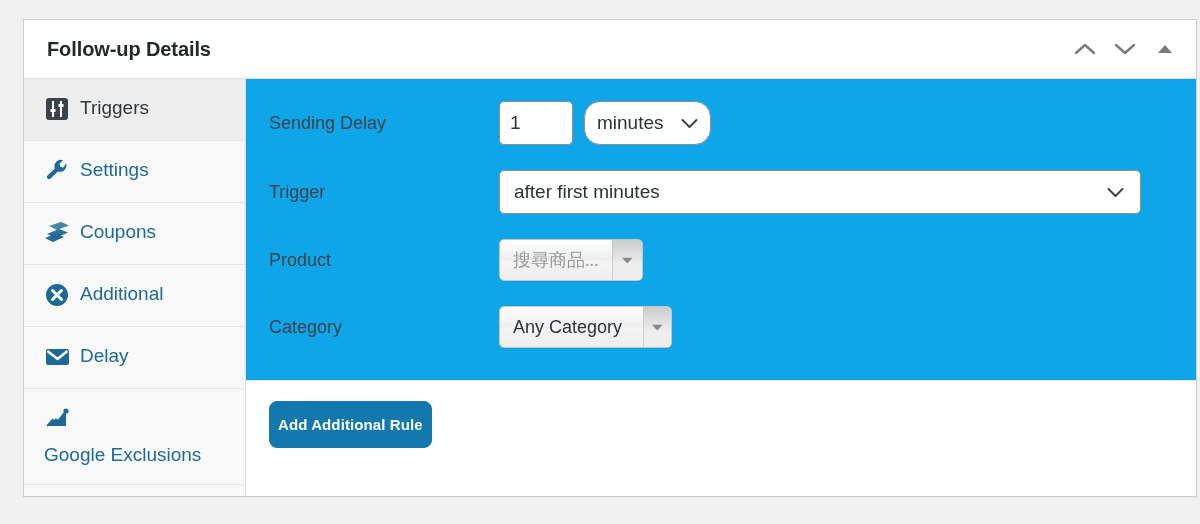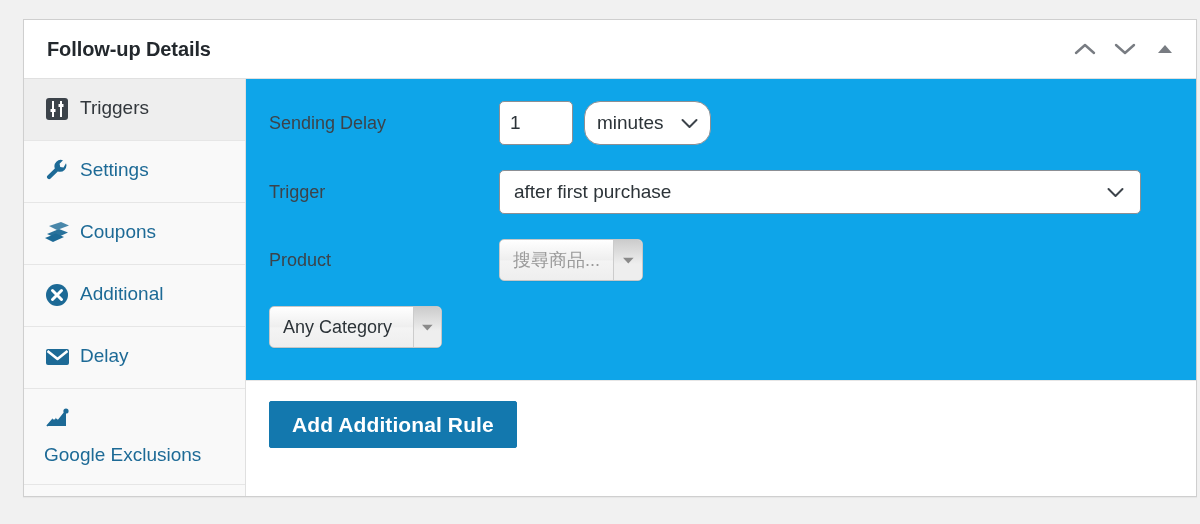--- a/index.html
+++ b/index.html
@@ -210,40 +210,40 @@
   }
   .s2-text.placeholder { color: #999; }
   .s2-arrow {
     width: 36px;
     border-left: 1px solid #cccccc;
     background: linear-gradient(to bottom,#ccc 0%, #eee 60%);
     display: flex;
     align-items: center;
     justify-content: center;
   }
-  .s2-product { width: 144px; }
+  .s2-product { width: 144px; font-family: Liberation Serif, serif; }
   .s2-category { width: 173px; gap: 8px; }
 
   
   .actions {
     padding: 20px 23px 22px 23px;
     flex: 1 1 auto;
     background: #fff;
   }
   .btn-primary {
     display: inline-flex;
     align-items: center;
     justify-content: center;
     height: 47px;
-    padding: 0 22px;
+    padding: 0 8px;
     background: #1378ae;
     border: 1px solid #1378ae;
-    border-radius: 2px;
+    border-radius: 8px;
     color: #fff;
-    font-size: 21px;
+    font-size: 15px;
     font-weight: bold;
     cursor: pointer;
     font-family: "Liberation Sans", sans-serif;
     letter-spacing: .1px;
   }
 </style>
 </head>
 <body>
 
 <div id="root">
@@ -366,21 +366,21 @@
                     </svg>
                 </span>
               </div>
             </div>
           </div>
 
           <div class="field-row">
             <div class="field-label">Trigger</div>
             <div class="field-control">
               <div class="native-select select-trigger">
-                <span>after first purchase</span>
+                <span>after first minutes</span>
                 <span class="caret">
                   <svg width="17" height="11" viewBox="0 0 17 11">
                       <path d="M1.5 2 L8.5 9 L15.5 2" fill="none" stroke="#3c434a" stroke-width="2" stroke-linecap="round" stroke-linejoin="round"></path>
                     </svg>
                 </span>
               </div>
             </div>
           </div>
 
           <div class="field-row">
@@ -391,20 +391,21 @@
                 <span class="s2-arrow">
                   <svg width="13" height="9" viewBox="0 0 13 9">
                       <path d="M1 1.8 L11.6 1.8 L6.3 7.6 Z" fill="#8a8a8a"></path>
                     </svg>
                 </span>
               </div>
             </div>
           </div>
 
           <div class="field-row">
+            <div class="field-label">Category</div>
             <div class="field-control">
               <div class="s2 s2-category">
                 <span class="s2-text">Any Category</span>
                 <span class="s2-arrow">
                   <svg width="13" height="9" viewBox="0 0 13 9">
                       <path d="M1 1.8 L11.6 1.8 L6.3 7.6 Z" fill="#8a8a8a"></path>
                     </svg>
                 </span>
               </div>
             </div>

